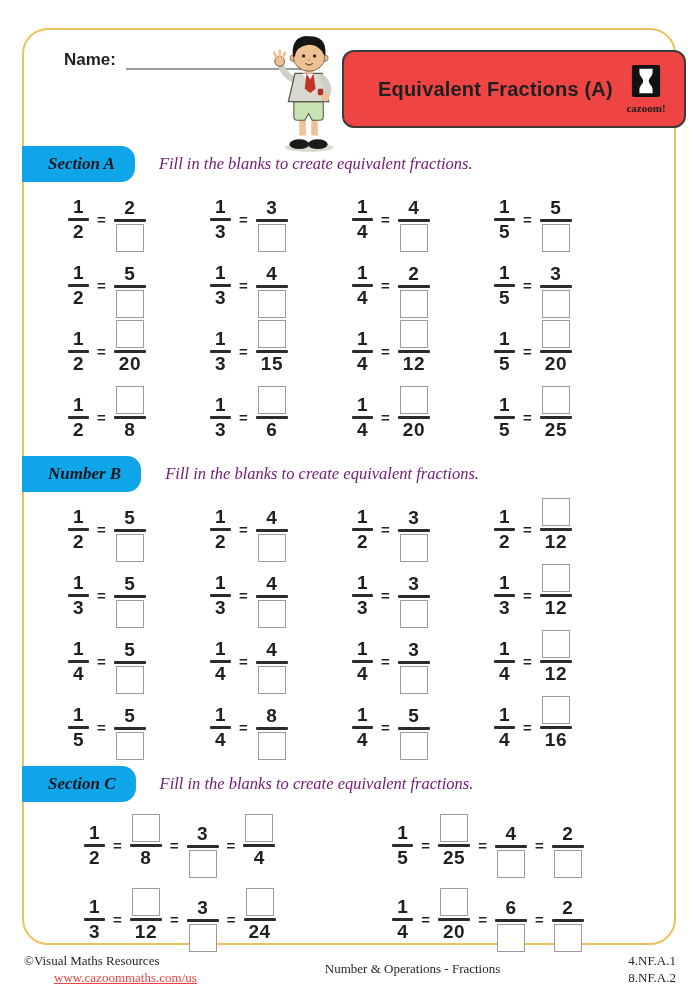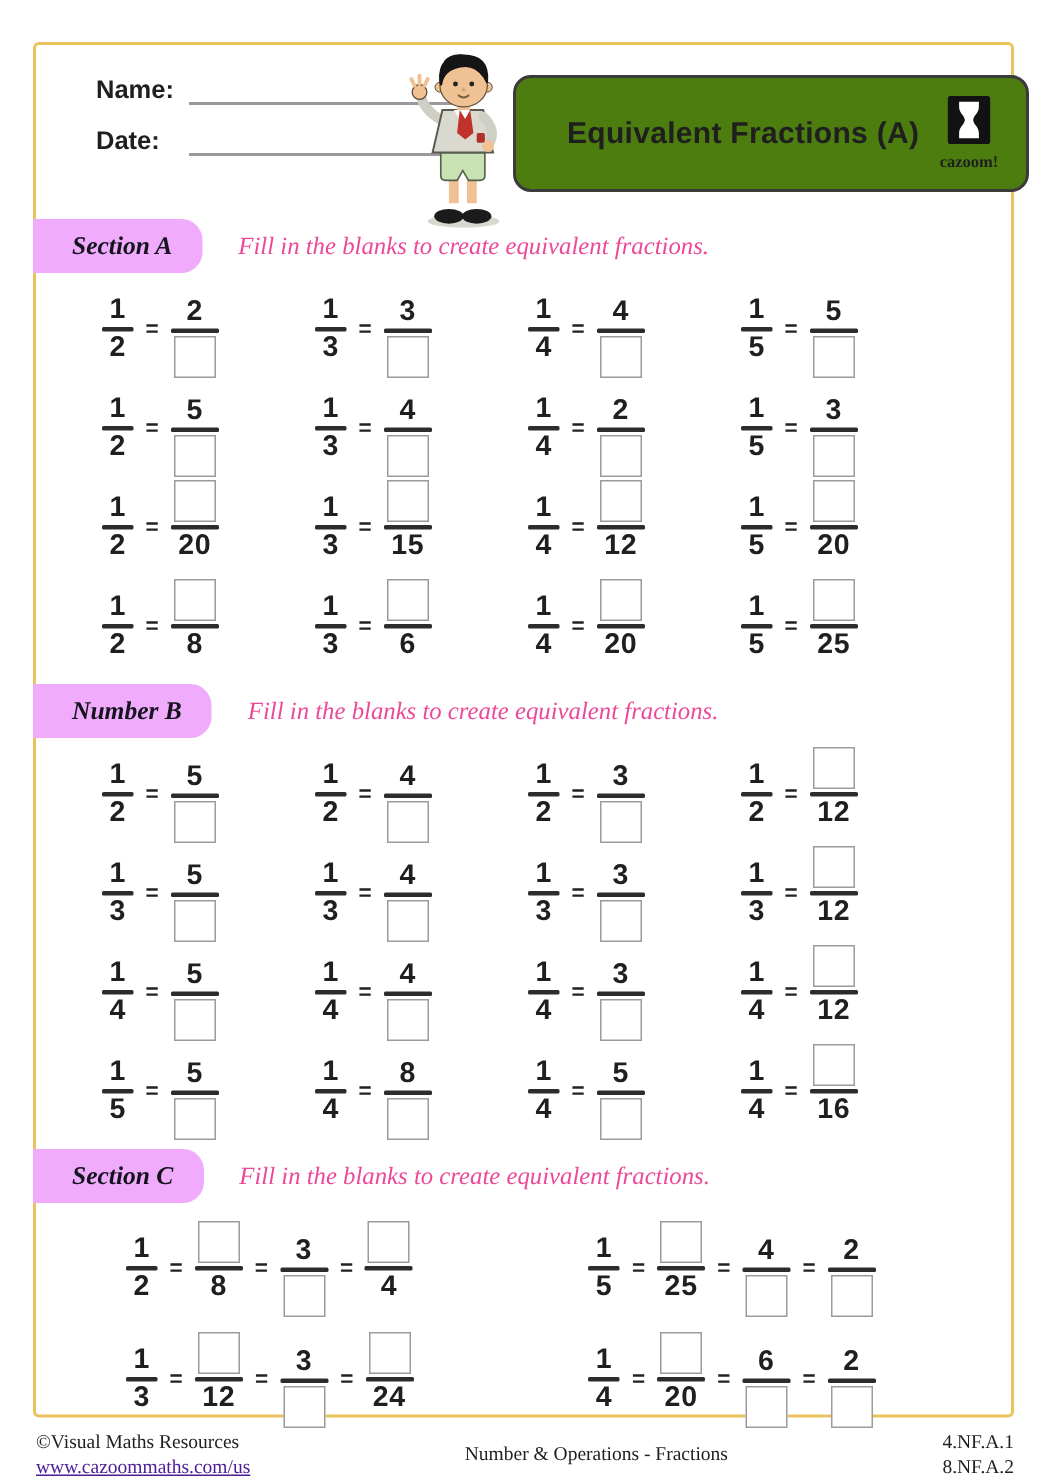--- a/index.html
+++ b/index.html
@@ -6,53 +6,53 @@
   body {
     width: 700px; height: 989px; background: #ffffff;
     font-family: "Liberation Sans", sans-serif; color: #1f1f1f;
     position: relative; overflow: hidden;
   }
   .page { position: absolute; inset: 0; }
 
   
   .border-box {
     position: absolute; left: 22px; top: 28px; width: 654px; height: 917px;
-    border: 2px solid #eac35d; border-radius: 4px;
+    border: 2px solid #eac35d; border-radius: 26px;
     padding: 14px 0 0 0;
   }
 
   
   .header { position: relative; height: 96px; }
   .name-date { position: absolute; left: 40px; top: 6px; }
   .field-row { display: flex; align-items: flex-end; margin-bottom: 14px; }
   .field-label { font-weight: bold; font-size: 17px; width: 62px; }
   .field-line {
     display: inline-block; width: 176px; height: 20px; cursor: text;
     border-bottom: 2px solid #9a9a9a;
   }
   .boy { position: absolute; left: 240px; top: -12px; width: 88px; height: 122px; z-index: 3; }
   .title-box {
     position: absolute; left: 318px; top: 6px; width: 344px; height: 78px;
-    background: #4d7c0f; border: 2px solid #3b3b3b; border-radius: 12px;
+    background: #ef4444; border: 2px solid #3b3b3b; border-radius: 12px;
     display: flex; align-items: center; padding: 0 12px 0 34px;
   }
   .title-text { font-weight: bold; font-size: 20px; letter-spacing: .2px; flex: 1; }
   .logo { width: 52px; text-align: center; }
   .logo-text { font-family: "Liberation Serif", serif; font-weight: bold; font-size: 11px; margin-top: 1px; }
 
   
   .section-head { display: flex; align-items: center; margin-top: 6px; }
   .section-label {
-    background: #f0abfc; border-radius: 0 14px 14px 0; padding: 8px 20px 8px 26px;
+    background: #0ea5e9; border-radius: 0 14px 14px 0; padding: 8px 20px 8px 26px;
     font-family: "Liberation Serif", serif; font-weight: bold; font-style: italic;
     font-size: 17px; color: #14141e; margin-left: -2px;
   }
   .instruction {
     font-family: "Liberation Serif", serif; font-style: italic;
-    font-size: 16.5px; margin-left: 24px; color: #ec4899;
+    font-size: 16.5px; margin-left: 24px; color: #701a75;
   }
 
   .grid {
     display: grid; grid-template-columns: repeat(4, 1fr);
     margin: 4px 38px 0 44px;
   }
   .grid .cell { height: 66px; display: flex; align-items: center; }
 
   .chains { margin: 6px 20px 0 60px; }
   .chain-row { display: grid; grid-template-columns: 46% 54%; }
@@ -77,36 +77,32 @@
   
   .footer {
     position: absolute; left: 24px; top: 952px; width: 652px;
     display: flex; justify-content: space-between; align-items: center;
     font-size: 13px;
     font-family: Liberation Serif, serif;
   }
   .footer .left { line-height: 17px; }
   .footer .center { text-align: center; }
   .footer .right { text-align: left; line-height: 17px; }
-  .footer a { color: #4c1d95; text-decoration: underline; cursor: pointer; }
+  .footer a { color: #ef4444; text-decoration: underline; cursor: pointer; margin-left: 30px; }
 </style>
 </head>
 <body>
 
 <div class="page">
   <div class="border-box">
 
     <div class="header">
       <div class="name-date">
         <div class="field-row">
           <span class="field-label">Name:</span>
-          <span class="field-line"></span>
-        </div>
-        <div class="field-row">
-          <span class="field-label">Date:</span>
           <span class="field-line"></span>
         </div>
       </div>
 
       <svg class="boy" viewBox="0 0 70 112">
         <ellipse cx="36" cy="106" rx="22" ry="4" fill="#d8d8d0"></ellipse>
 
         <path d="M22 44 Q12 38 10 30" stroke="#cfcfc6" stroke-width="6" fill="none" stroke-linecap="round"></path>
         <circle cx="9" cy="27" r="4.5" fill="#f0c193" stroke="#5a4a3a" stroke-width="0.8"></circle>
         <path d="M6 23 l-2 -4 M9 22 l0 -5 M12 23 l2 -4" stroke="#f0c193" stroke-width="2.4" stroke-linecap="round"></path>

